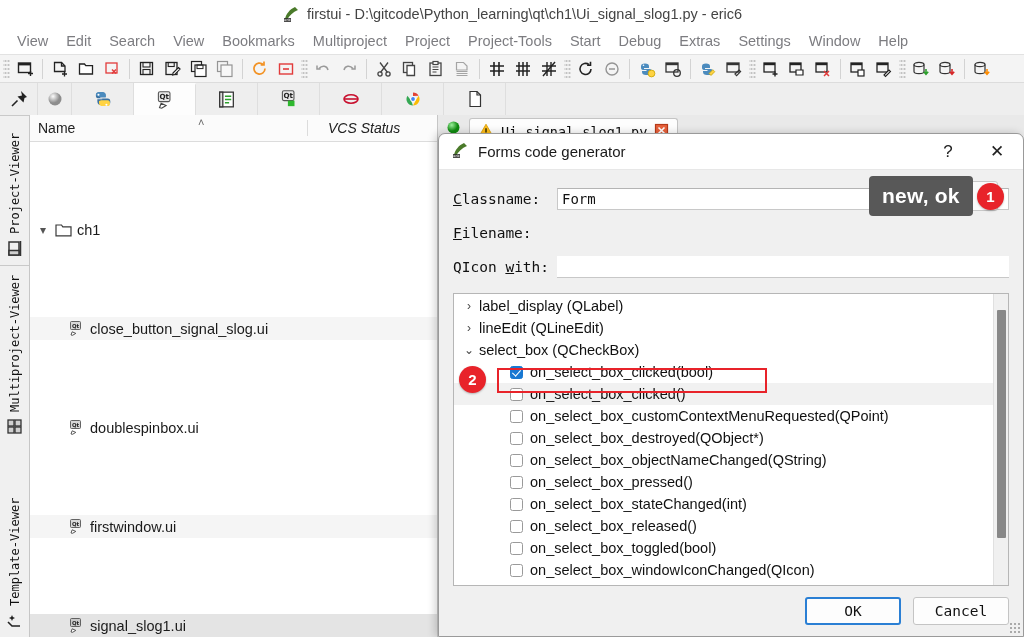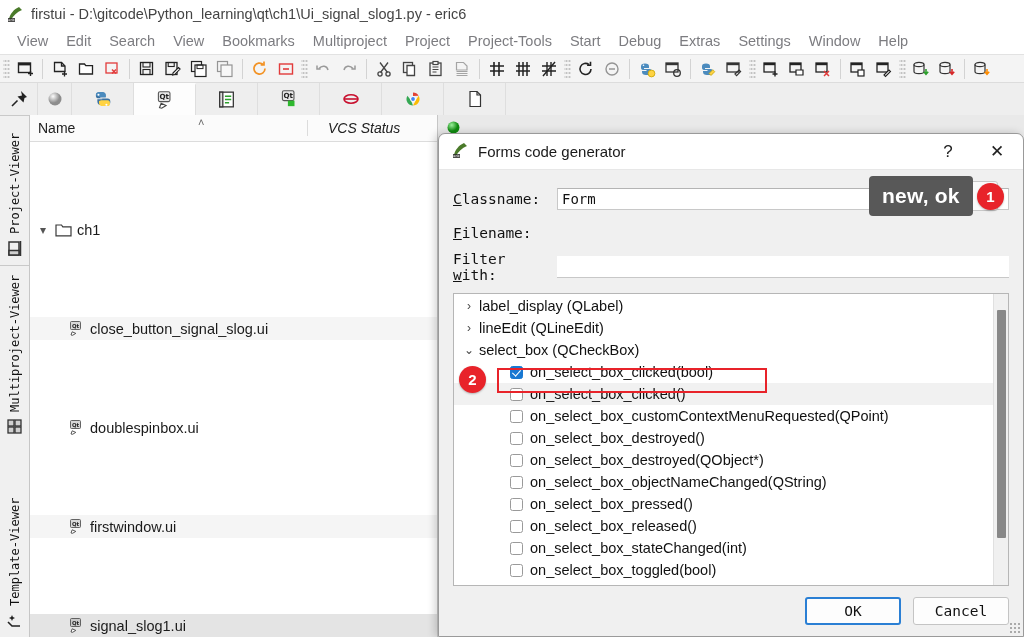--- a/index.html
+++ b/index.html
@@ -12,20 +12,21 @@
     overflow:hidden;
     position:relative;
     color:#1a1a1a;
   }
 
   
   #titlebar{
     height:28px; display:flex; align-items:center; gap:7px;
     padding:0 6px; background:#ffffff; color:#444;
     font-size:14.5px;
+    justify-content:center;
   }
   #titlebar .app-ico{ width:18px;height:18px; position:relative; flex:0 0 auto;}
   .eric-ico{ display:block; width:18px;height:18px; }
 
   
   #menubar{
     height:26px; display:flex; align-items:center; gap:0px;
     padding:0 8px; background:#ffffff; color:#7c7c80; font-size:14.5px;
   }
   #menubar .mi{ padding:1px 9px; cursor:default; white-space:nowrap;}
@@ -637,20 +638,36 @@
         <svg width="15" height="15" viewBox="0 0 15 15">
             <defs>
               <radialGradient id="gd" cx="35%" cy="30%">
                 <stop offset="0" stop-color="#9bf09b"></stop>
                 <stop offset="1" stop-color="#0f8a0f"></stop>
               </radialGradient>
             </defs>
             <circle cx="7.5" cy="7.5" r="6" fill="url(#gd)"></circle>
           </svg>
       </span>
+      <span class="etab">
+        <span>
+          <svg width="16" height="15" viewBox="0 0 16 15">
+              <path d="M8 1.2L15.2 13.8H.8z" fill="#ffbe1a" stroke="#d79a00" stroke-width=".8"></path>
+              <path d="M8 5.2v4.3" stroke="#3a3000" stroke-width="1.5"></path>
+              <circle cx="8" cy="11.6" r=".95" fill="#3a3000"></circle>
+            </svg>
+        </span>
+        <span>Ui_signal_slog1.py</span>
+        <span>
+          <svg width="15" height="15" viewBox="0 0 15 15">
+              <rect x="1.5" y="1.5" width="12" height="12" fill="#e8623c" stroke="#b53a19" stroke-width="1.2"></rect>
+              <path d="M4.5 4.5l6 6M10.5 4.5l-6 6" stroke="#fff" stroke-width="1.6"></path>
+            </svg>
+        </span>
+      </span>
     </div>
 
     <div class="codeline">
       <span class="gutter">1</span>
       <span class="gutter2"></span>
       <span class="gutter3"></span>
       <span class="code-txt"># -*- coding: utf-8 -*-</span>
     </div>
   </div>
 </div>
@@ -675,21 +692,21 @@
     <div class="frow">
       <span class="flabel"><u>C</u><span>lassname:</span></span>
       <span class="finput" placeholder="">Form</span>
     </div>
 
     <div class="frow">
       <span class="flabel"><u>F</u><span>ilename:</span></span>
     </div>
 
     <div class="frow">
-      <span class="flabel"><span>Filter </span><u>w</u><span>ith:</span></span>
+      <span class="flabel"><span>QIcon </span><u>w</u><span>ith:</span></span>
       <span class="finput flat" placeholder=""></span>
     </div>
 
     <div id="treebox">
       <div id="treelist">
 
         <div class="tline">
           <span class="arrow">›</span>
           <span>label_display (QLabel)</span>
         </div>
@@ -712,48 +729,44 @@
         <div class="tline sig hl">
           <span class="cbx"></span>
           <span>on_select_box_clicked()</span>
         </div>
 
         <div class="tline sig">
           <span class="cbx"></span>
           <span>on_select_box_customContextMenuRequested(QPoint)</span>
         </div>
 
-        <div class="tline sig">
-          <span class="cbx"></span>
-          <span>on_select_box_destroyed()</span>
-        </div>
 
         <div class="tline sig">
           <span class="cbx"></span>
           <span>on_select_box_destroyed(QObject*)</span>
         </div>
 
         <div class="tline sig">
           <span class="cbx"></span>
           <span>on_select_box_objectNameChanged(QString)</span>
         </div>
 
         <div class="tline sig">
           <span class="cbx"></span>
           <span>on_select_box_pressed()</span>
         </div>
 
         <div class="tline sig">
           <span class="cbx"></span>
+          <span>on_select_box_stateChanged(int)</span>
+        </div>
+
+        <div class="tline sig">
+          <span class="cbx"></span>
           <span>on_select_box_released()</span>
-        </div>
-
-        <div class="tline sig">
-          <span class="cbx"></span>
-          <span>on_select_box_stateChanged(int)</span>
         </div>
 
         <div class="tline sig">
           <span class="cbx"></span>
           <span>on_select_box_toggled(bool)</span>
         </div>
 
         <div class="tline sig">
           <span class="cbx"></span>
           <span>on_select_box_windowIconChanged(QIcon)</span>

